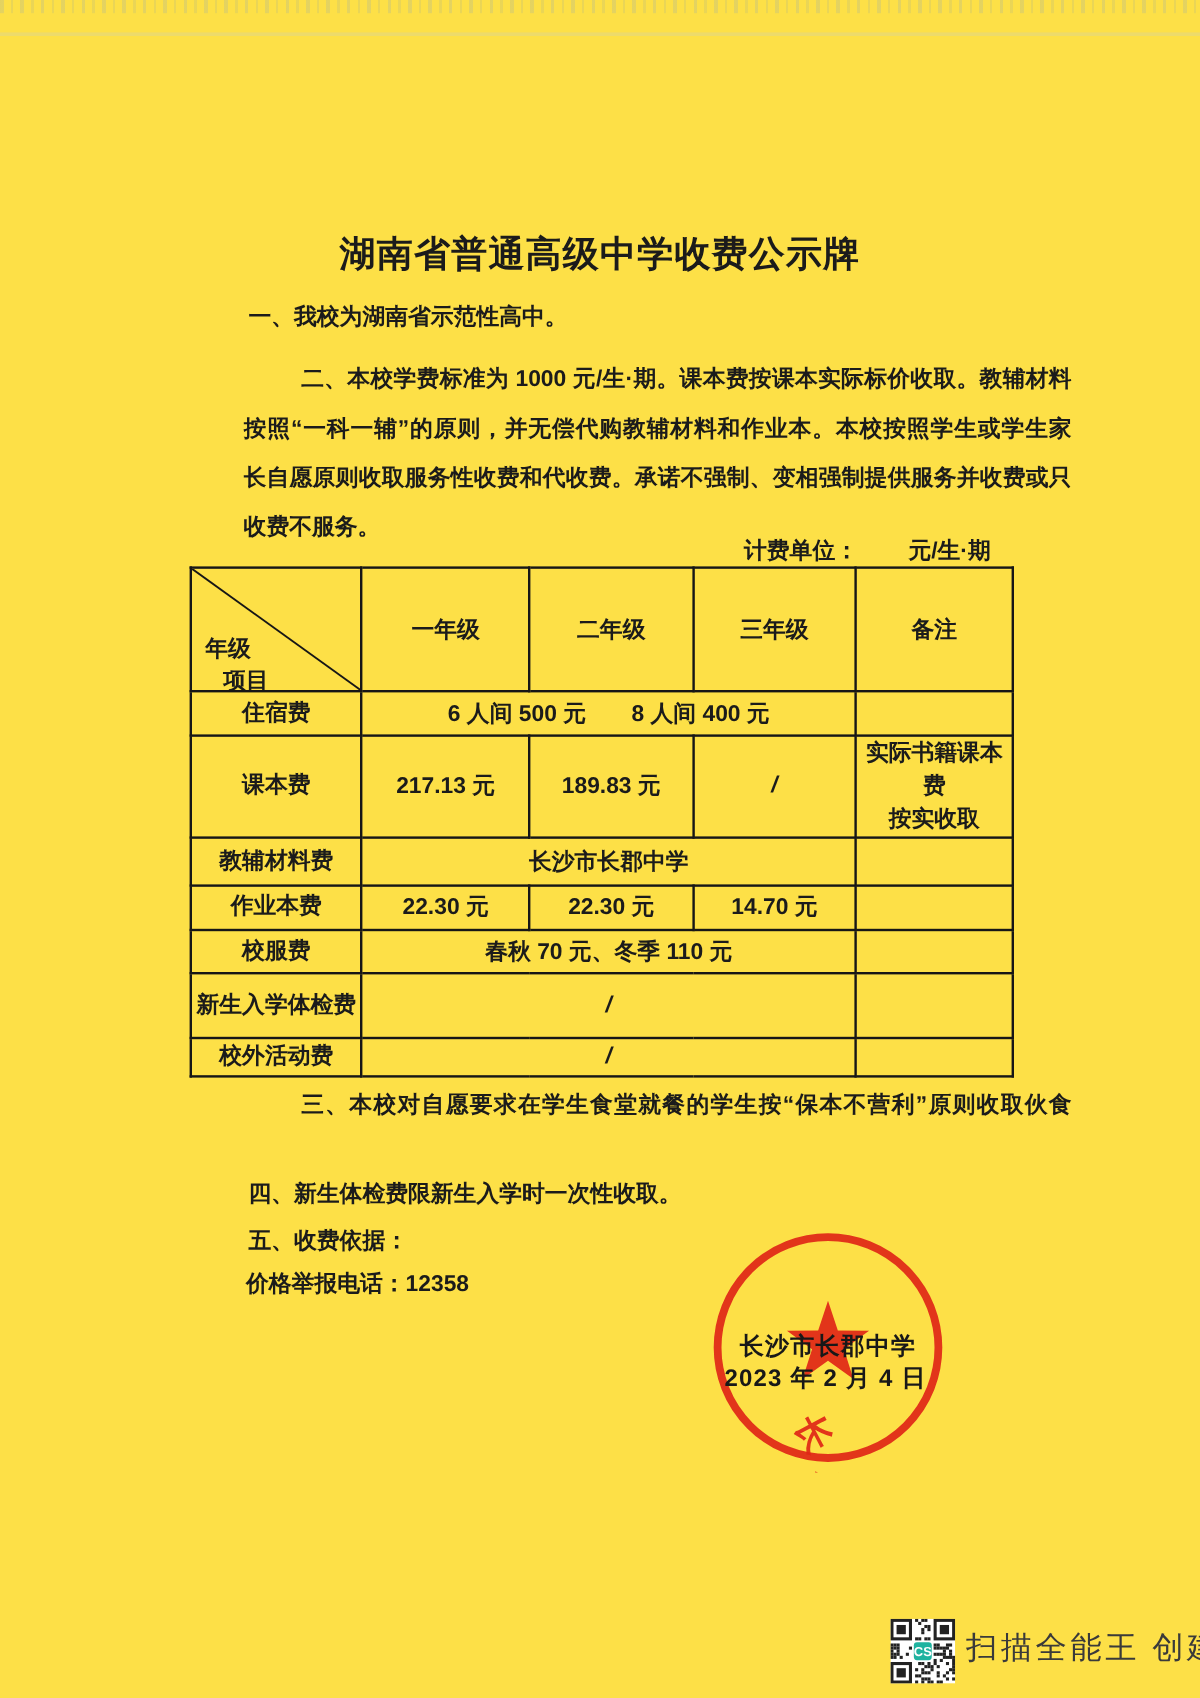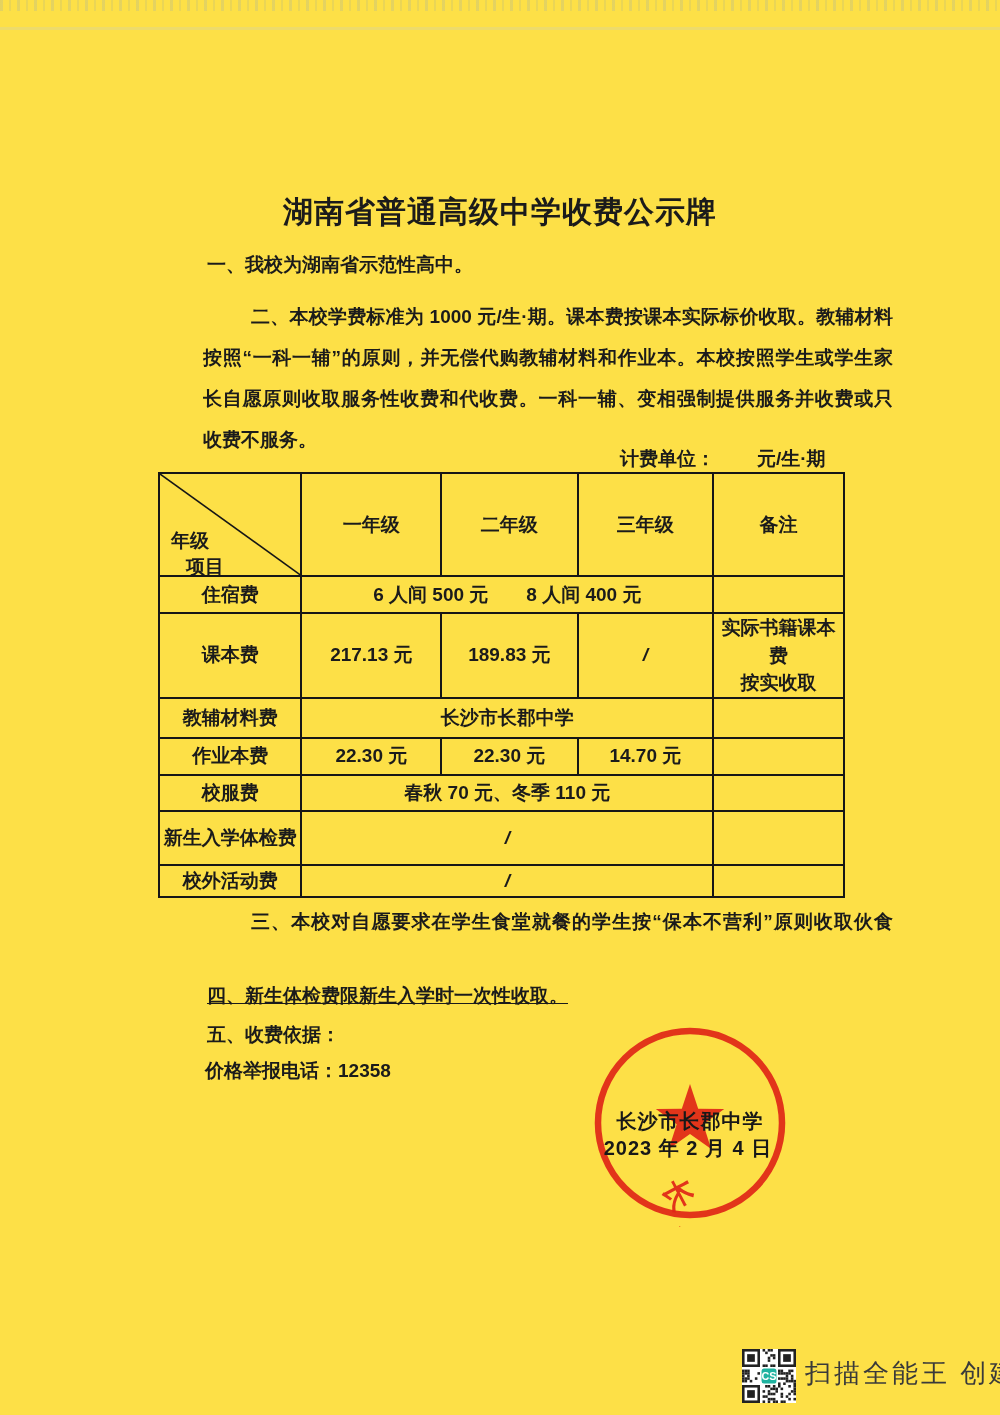--- a/index.html
+++ b/index.html
@@ -110,21 +110,21 @@
   <div class="scan-strip"></div>
   <div class="scan-line"></div>
 
   <h1 class="doc-title">湖南省普通高级中学收费公示牌</h1>
 
   <div class="para" style="left:207px;top:254px;">一、我校为湖南省示范性高中。</div>
 
   <div class="para-block" style="top:296px;">
     <span class="line fill indent">二、本校学费标准为 1000 元/生·期。课本费按课本实际标价收取。教辅材料</span>
     <span class="line fill">按照“一科一辅”的原则，并无偿代购教辅材料和作业本。本校按照学生或学生家</span>
-    <span class="line fill">长自愿原则收取服务性收费和代收费。一科一辅、变相强制提供服务并收费或只</span>
+    <span class="line fill">长自愿原则收取服务性收费和代收费。承诺不强制、变相强制提供服务并收费或只</span>
     <span class="line">收费不服务。</span>
   </div>
 
   <span class="unit-label">计费单位：</span>
   <span class="unit-value">元/生·期</span>
 
   <table class="fee">
     <colgroup>
       <col style="width:20.8%">
         <col style="width:20.4%">
@@ -190,21 +190,21 @@
       <td class="val slash" colspan="3">/</td>
       <td class="note"></td>
     </tr>
   </tbody>
     </table>
 
   <div class="para-block" style="top:901px;">
     <span class="line fill indent" style="height:42px;line-height:42px;">三、本校对自愿要求在学生食堂就餐的学生按“保本不营利”原则收取伙食费，</span>
   </div>
 
-  <div class="para" style="left:207px;top:985px;text-decoration:underline;">四、新生体检费限新生入学时一次性收取。</div>
+  <div class="para" style="left:207px;top:985px;">四、新生体检费限新生入学时一次性收取。</div>
   <div class="para" style="left:207px;top:1024px;">五、收费依据：</div>
   <div class="para" style="left:205px;top:1060px;">价格举报电话：12358</div>
 
   <svg class="stamp" viewBox="0 0 214 204">
     <defs>
       <path id="ringp" d="M 76.6 165.3 A 72 72 0 1 1 76.5 165.2" fill="none"></path>
     </defs>
     <circle cx="107" cy="100" r="92" fill="none" stroke="var(--stamp-red)" stroke-width="6.5" opacity="0.92"></circle>
     <polygon opacity="0.92" fill="var(--stamp-red)" points="107,61 98.8,85.7 72.8,85.9 93.7,101.3 85.8,126.1 107,111 128.2,126.1 120.3,101.3 141.2,85.9 115.2,85.7"></polygon>
     <text class="ring-text">

